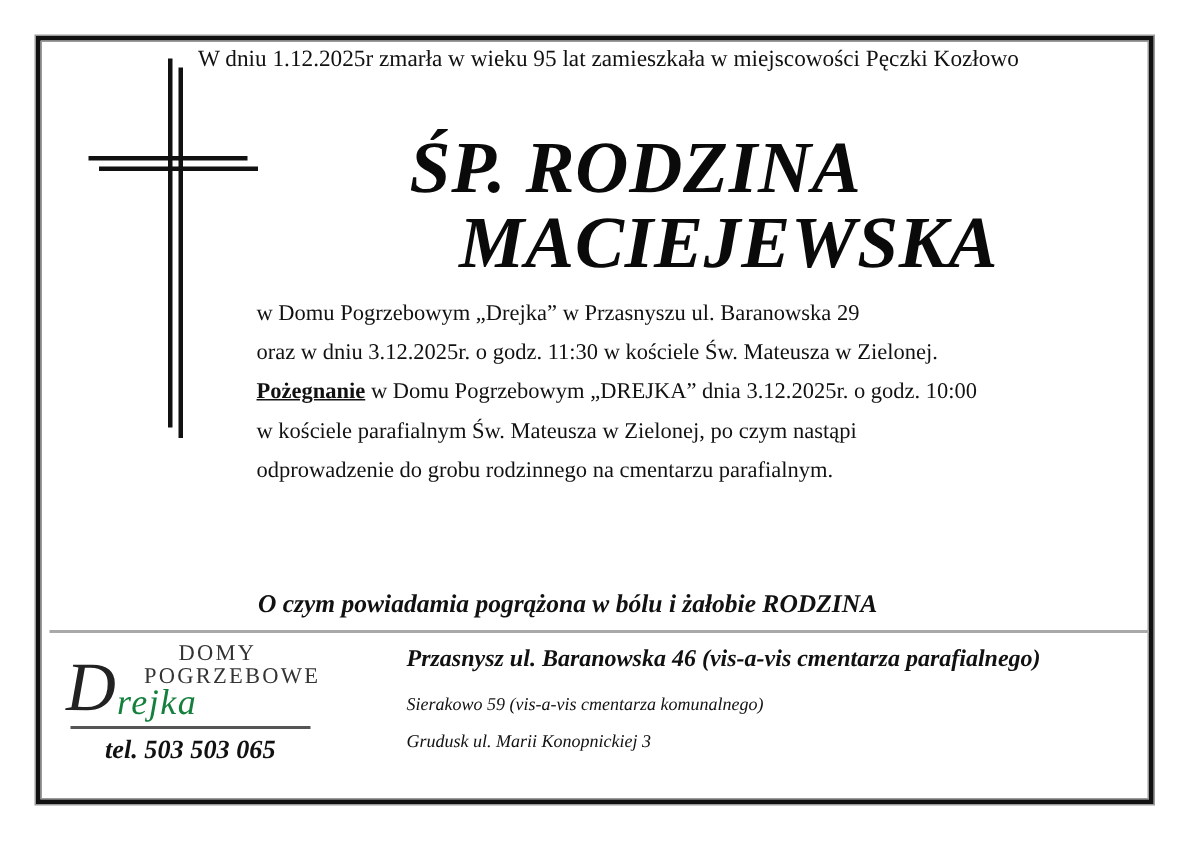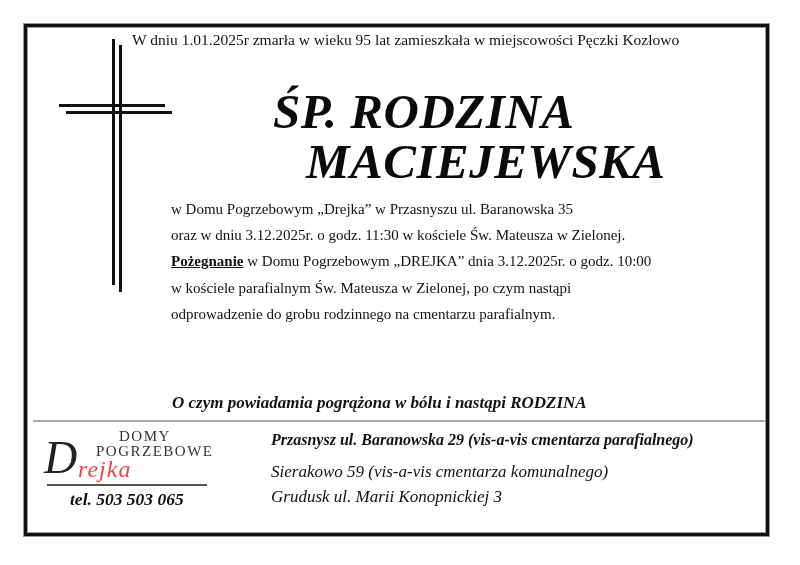--- a/index.html
+++ b/index.html
@@ -118,21 +118,21 @@
       font-style: italic;
       color: #222222;
       line-height: 1;
     }
     .logo-rejka {
       position: absolute;
       left: 38px;
       top: 31px;
       font-size: 24px;
       font-style: italic;
-      color: #ef4444;
+      color: #15803d;
       letter-spacing: 1px;
     }
     .logo-underline {
       position: absolute;
       left: 7px;
       top: 59px;
       width: 160px;
       height: 2px;
       background: #555555;
     }
@@ -151,60 +151,60 @@
       top: 431px;
       font-weight: bold;
       font-style: italic;
       font-size: 16px;
       white-space: nowrap;
     }
     .addr-sub {
       position: absolute;
       left: 271px;
       font-style: italic;
-      font-size: 17px;
+      font-size: 12px;
       white-space: nowrap;
     }
     .addr-2 { top: 462px; }
     .addr-3 { top: 487px; text-align: right; }
   </style>
 </head>
 <body>
 
 <div class="frame"></div>
 
 <div>
   <div class="cross-v1"></div>
   <div class="cross-v2"></div>
   <div class="cross-h1"></div>
   <div class="cross-h2"></div>
 </div>
 
-<div class="top-line">W dniu 1.01.2025r zmarła w wieku 95 lat zamieszkała w miejscowości Pęczki Kozłowo</div>
+<div class="top-line">W dniu 1.12.2025r zmarła w wieku 95 lat zamieszkała w miejscowości Pęczki Kozłowo</div>
 
 <div class="name-line name-1">ŚP. RODZINA</div>
 <div class="name-line name-2">MACIEJEWSKA</div>
 
 <div class="body-lines">
-  <div class="body-line"><span>w Domu Pogrzebowym „Drejka” w Przasnyszu ul. Baranowska 35</span></div>
+  <div class="body-line"><span>w Domu Pogrzebowym „Drejka” w Przasnyszu ul. Baranowska 29</span></div>
   <div class="body-line"><span>oraz w dniu 3.12.2025r. o godz. 11:30 w kościele  Św. Mateusza w Zielonej.</span></div>
   <div class="body-line"><span class="head">Pożegnanie</span><span> w Domu Pogrzebowym „DREJKA” dnia 3.12.2025r. o godz. 10:00</span></div>
   <div class="body-line"><span>w kościele parafialnym Św. Mateusza w Zielonej, po czym nastąpi</span></div>
   <div class="body-line"><span>odprowadzenie do grobu rodzinnego na cmentarzu parafialnym.</span></div>
 </div>
 
-<div class="closing">O czym powiadamia pogrążona w bólu i nastąpi RODZINA</div>
+<div class="closing">O czym powiadamia pogrążona w bólu i żałobie RODZINA</div>
 
 <div class="divider"></div>
 
 <div class="logo">
   <span class="logo-domy">DOMY</span>
   <span class="logo-pogrzebowe">POGRZEBOWE</span>
   <span class="logo-d">D</span>
   <span class="logo-rejka">rejka</span>
   <div class="logo-underline"></div>
 </div>
 
 <div class="phone">tel. 503 503 065</div>
 
-<div class="addr-main">Przasnysz ul. Baranowska 29 (vis-a-vis cmentarza parafialnego)</div>
+<div class="addr-main">Przasnysz ul. Baranowska 46 (vis-a-vis cmentarza parafialnego)</div>
 <div class="addr-sub addr-2">Sierakowo 59 (vis-a-vis cmentarza komunalnego)</div>
 <div class="addr-sub addr-3">Grudusk ul. Marii Konopnickiej 3</div>
 
 </body></html>

